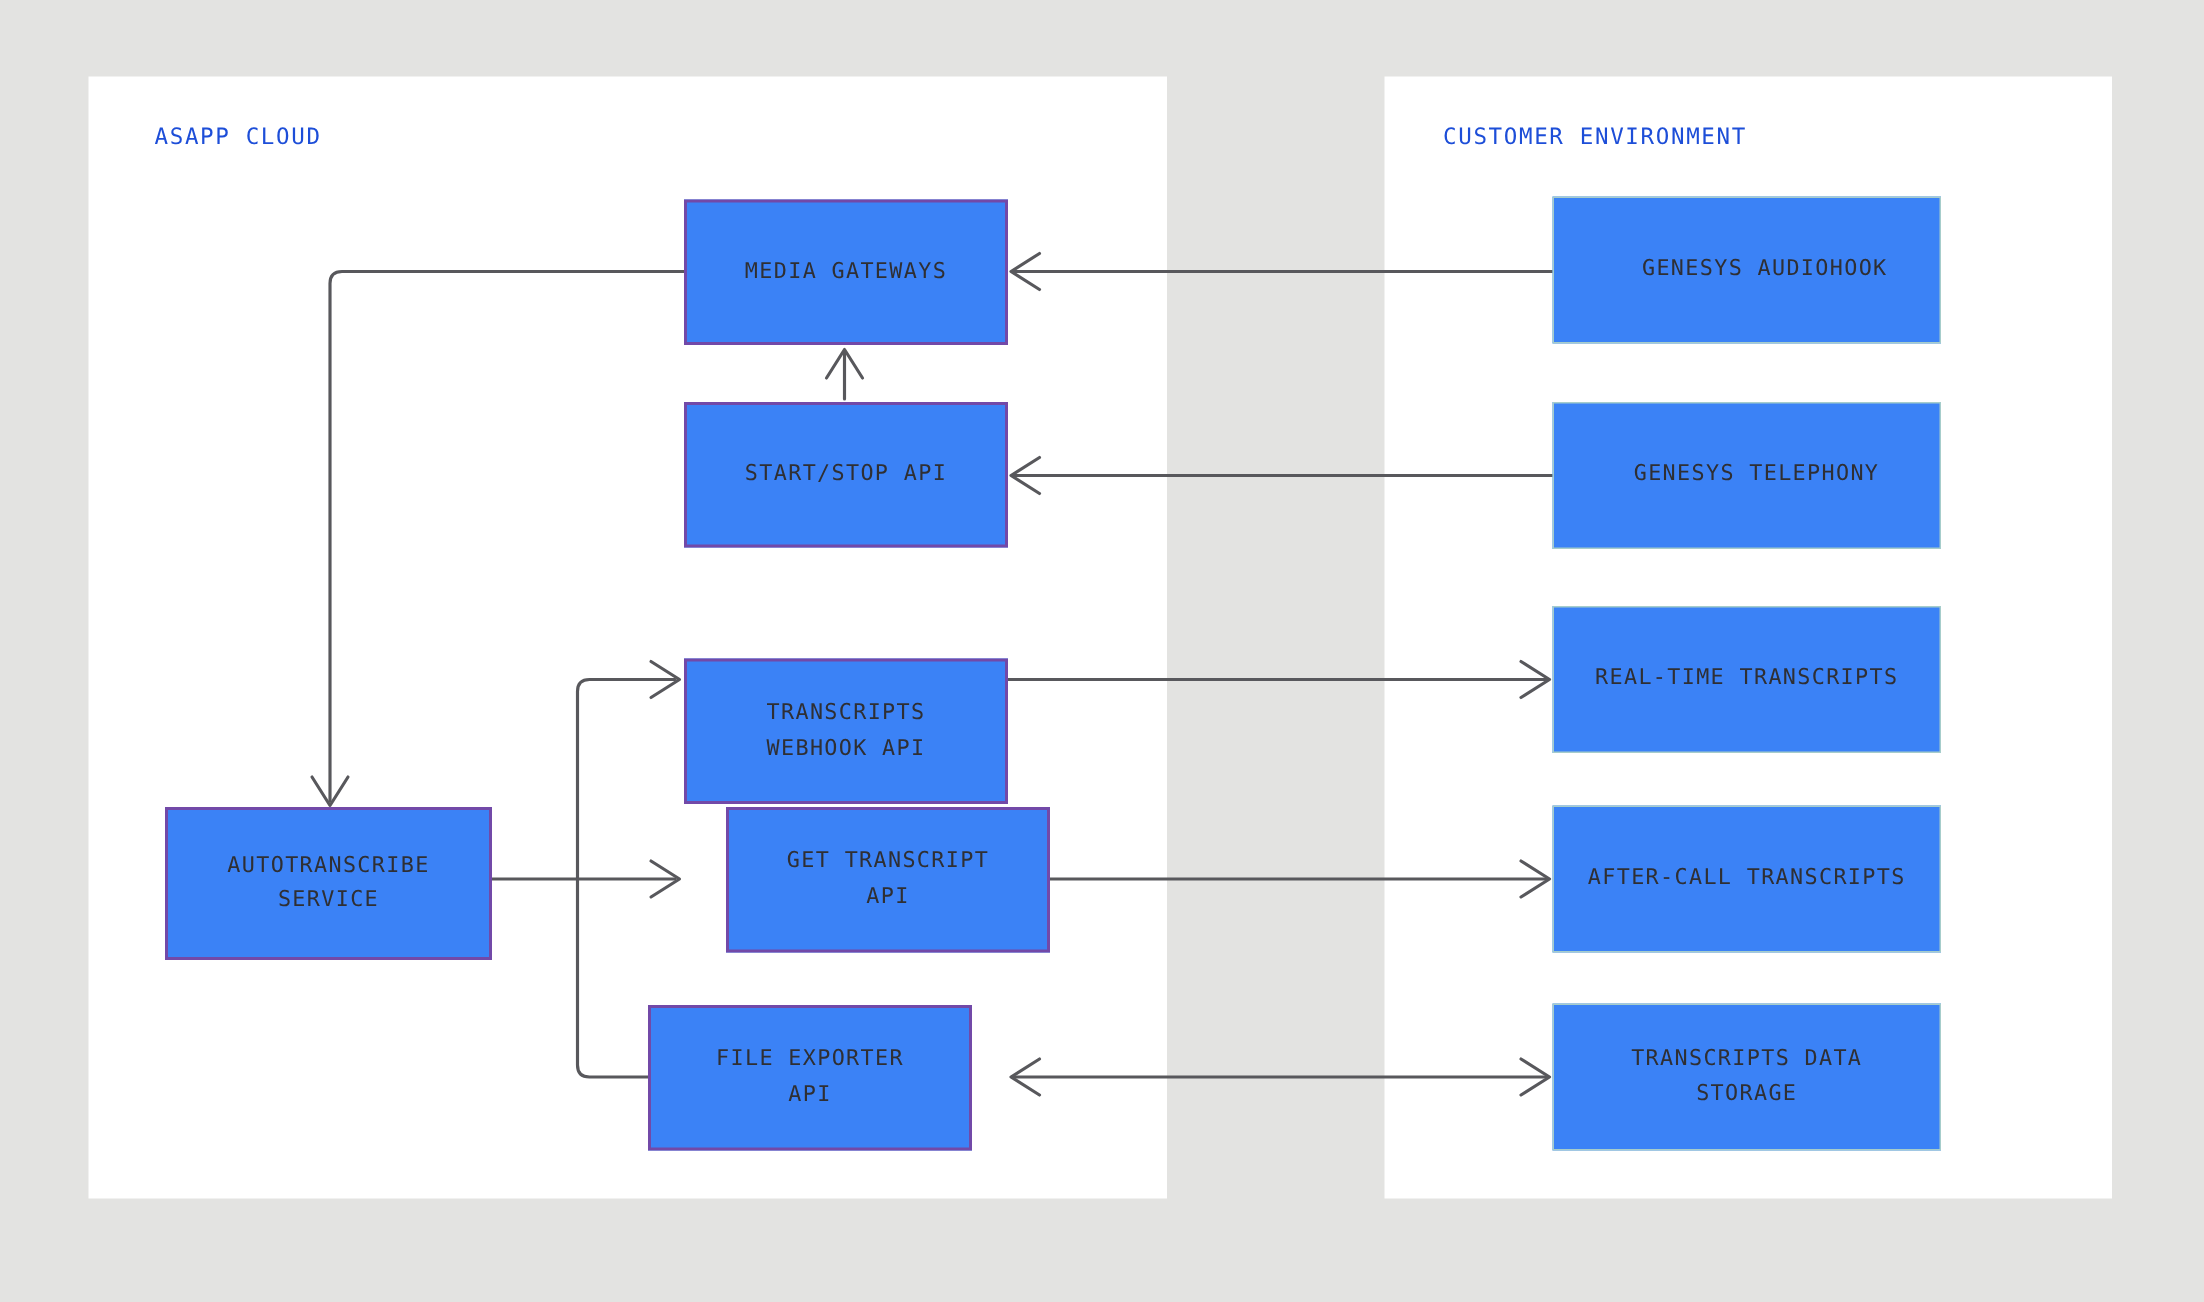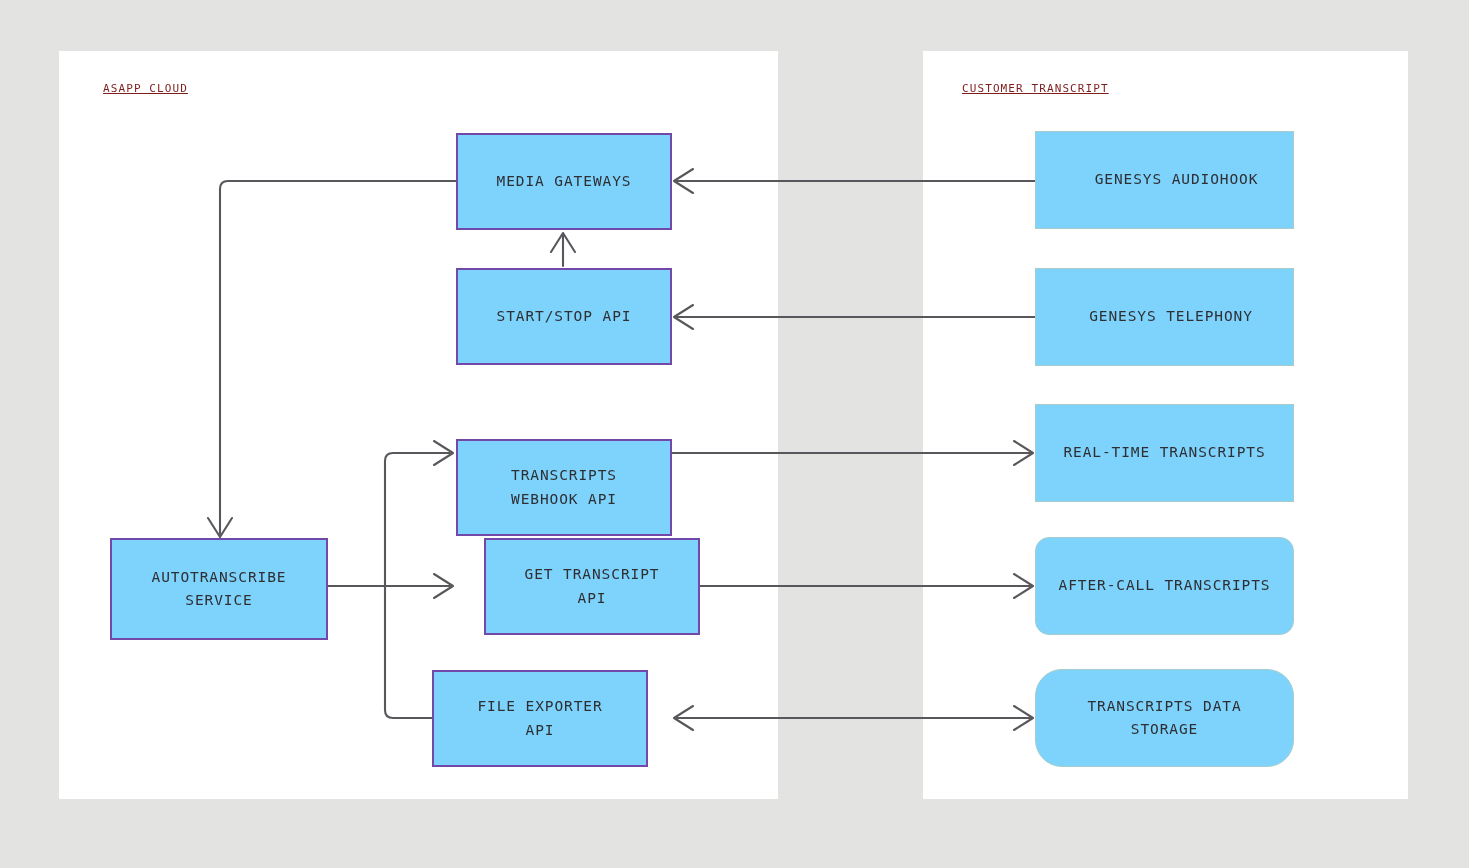--- a/index.html
+++ b/index.html
@@ -22,33 +22,32 @@
   }
   .panel {
     position: absolute;
     background: #ffffff;
   }
   #panel-asapp-cloud { left: 59px;  top: 51px; width: 719px; height: 748px; }
   #panel-customer-env { left: 923px; top: 51px; width: 485px; height: 748px; }
 
   .panel-label {
     position: absolute;
-    font-size: 11px;
+    font-size: 15px;
     letter-spacing: 1.1px;
-    color: #7f1d1d;
+    color: #1d4ed8;
     white-space: nowrap;
-    text-decoration: underline;
   }
   #label-asapp-cloud  { left: 103px; top: 82px; }
   #label-customer-env { left: 962px; top: 82px; }
 
   .node {
     position: absolute;
     box-sizing: border-box;
-    background: #7dd3fc;
+    background: #3b82f6;
     display: flex;
     align-items: center;
     justify-content: center;
     text-align: center;
     font-size: 14.5px;
     letter-spacing: 0.9px;
     line-height: 1.62;
     color: #2f2f33;
     white-space: pre-line;
   }
@@ -81,21 +80,21 @@
 </style>
 </head>
 <body>
 
 <div id="diagram-root">
 
   <div class="panel" id="panel-asapp-cloud"></div>
   <div class="panel" id="panel-customer-env"></div>
 
   <div class="panel-label" id="label-asapp-cloud">ASAPP CLOUD</div>
-  <div class="panel-label" id="label-customer-env">CUSTOMER TRANSCRIPT</div>
+  <div class="panel-label" id="label-customer-env">CUSTOMER ENVIRONMENT</div>
 
   <svg id="connectors" viewBox="0 0 1469 868">
 
     <g>
       <path class="conn" d="M 1035 181 L 676 181"></path>
       <path class="chev" d="M 693 169 L 674 181 L 693 193"></path>
     </g>
 
     <g>
       <path class="conn" d="M 1035 317 L 676 317"></path>
@@ -162,18 +161,18 @@
 
   <div class="node purple" style="left:110px; top:538px; width:218px; height:102px;">AUTOTRANSCRIBE
 SERVICE</div>
 
   <div class="node teal" style="left:1035px; top:131px; width:259px; height:98px;padding-left:24px;">GENESYS AUDIOHOOK</div>
 
   <div class="node teal" style="left:1035px; top:268px; width:259px; height:98px;padding-left:13px;">GENESYS TELEPHONY</div>
 
   <div class="node teal" style="left:1035px; top:404px; width:259px; height:98px;">REAL-TIME TRANSCRIPTS</div>
 
-  <div class="node teal" style="left:1035px; top:537px; width:259px; height:98px;border-radius:14px;">AFTER-CALL TRANSCRIPTS</div>
+  <div class="node teal" style="left:1035px; top:537px; width:259px; height:98px;">AFTER-CALL TRANSCRIPTS</div>
 
-  <div class="node teal" style="left:1035px; top:669px; width:259px; height:98px;border-radius:27px;">TRANSCRIPTS DATA
+  <div class="node teal" style="left:1035px; top:669px; width:259px; height:98px;">TRANSCRIPTS DATA
 STORAGE</div>
 
 </div>
 
 </body></html>

